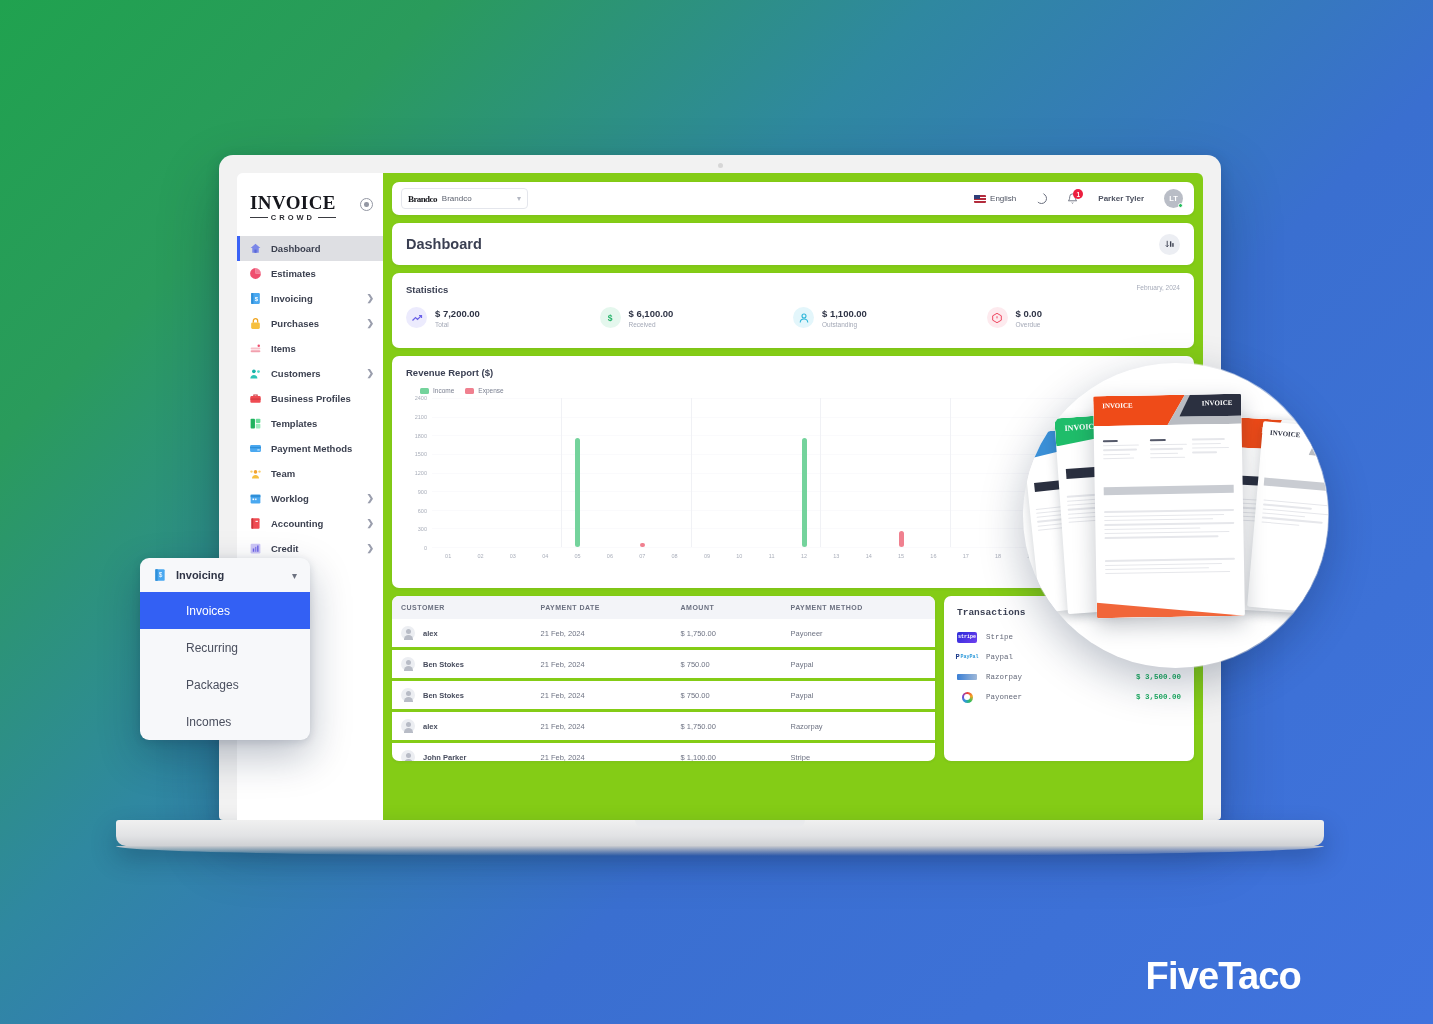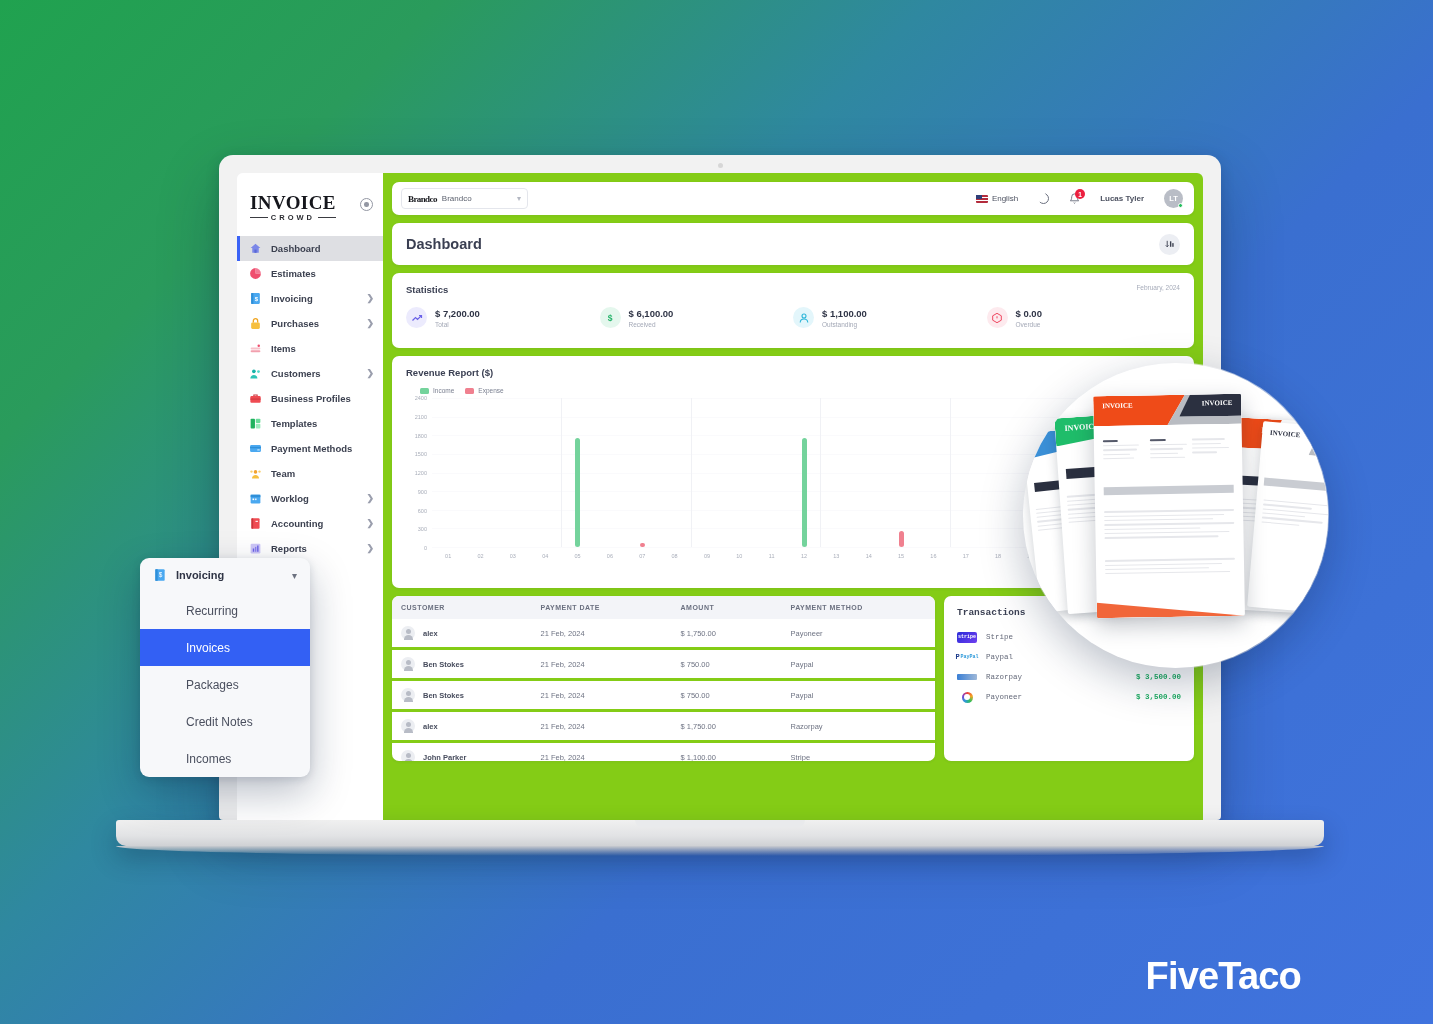--- a/index.html
+++ b/index.html
@@ -310,21 +310,21 @@
               <span class="nav-label">Accounting</span>
               <span class="chev">❯</span>
             </div>
             <div class="nav-item">
               <span class="nav-ico"><svg viewBox="0 0 24 24" width="13" height="13">
                   <rect x="3" y="3" width="18" height="18" rx="2.2" fill="#cdc6f7"></rect>
                   <rect x="7" y="12" width="2.6" height="6" fill="#6b62e8"></rect>
                   <rect x="11" y="9" width="2.6" height="9" fill="#8a82ef"></rect>
                   <rect x="15" y="6.5" width="2.6" height="11.5" fill="#6b62e8"></rect>
                 </svg></span>
-              <span class="nav-label">Reports</span>
+              <span class="nav-label">Credit</span>
               <span class="chev">❯</span>
             </div>
           </nav>
       </aside>
 
       <main id="main">
 
         <div id="topbar" class="card">
           <div id="company-select">
             <span id="company-logo">Brandco</span>
@@ -337,21 +337,21 @@
               <span>English</span>
             </div>
             <div class="moon"></div>
             <div id="bell">
               <svg class="bell-g" viewBox="0 0 24 24" fill="none" stroke="#6a6f7e" stroke-width="2">
                 <path d="M18 8A6 6 0 006 8c0 7-3 9-3 9h18s-3-2-3-9"></path>
                   <path d="M13.7 21a2 2 0 01-3.4 0"></path>
               </svg>
               <span id="bell-badge">1</span>
             </div>
-            <span id="user-name">Lucas Tyler</span>
+            <span id="user-name">Parker Tyler</span>
             <div id="avatar">
               <span>LT</span>
               <span id="avatar-dot"></span>
             </div>
           </div>
         </div>
 
         <div id="page-head" class="card">
           <div id="page-title">Dashboard</div>
           <div id="sort-btn">
@@ -618,24 +618,23 @@
       <svg viewBox="0 0 24 24" width="14" height="14">
           <rect x="4" y="2" width="16" height="20" rx="2" fill="#4aa8f0"></rect>
           <rect x="4" y="2" width="4" height="20" fill="#2f8fd8"></rect>
           <text x="13" y="16" font-size="11" fill="#fff" text-anchor="middle" font-family="Liberation Sans">$</text>
         </svg>
     </span>
     <span id="dd-title">Invoicing</span>
     <span id="dd-chev">▾</span>
   </div>
   <div id="dd-items">
+      <div class="dd-item sel" style="background: rgb(51, 96, 244);">Invoices</div>
       <div class="dd-item">Recurring</div>
-      <div class="dd-item sel" style="background: rgb(51, 96, 244);">Invoices</div>
       <div class="dd-item">Packages</div>
-      <div class="dd-item">Credit Notes</div>
       <div class="dd-item">Incomes</div>
     </div>
 </div>
 
 <div id="magnifier">
   <div class="inv inv-a">
     <div class="tri-blue"></div>
     <div class="blk" style="left:8%;top:28%;width:46%;height:9px"></div>
     <div class="lines" style="top:42%">
       <div class="ln" style="width:70%"></div>

